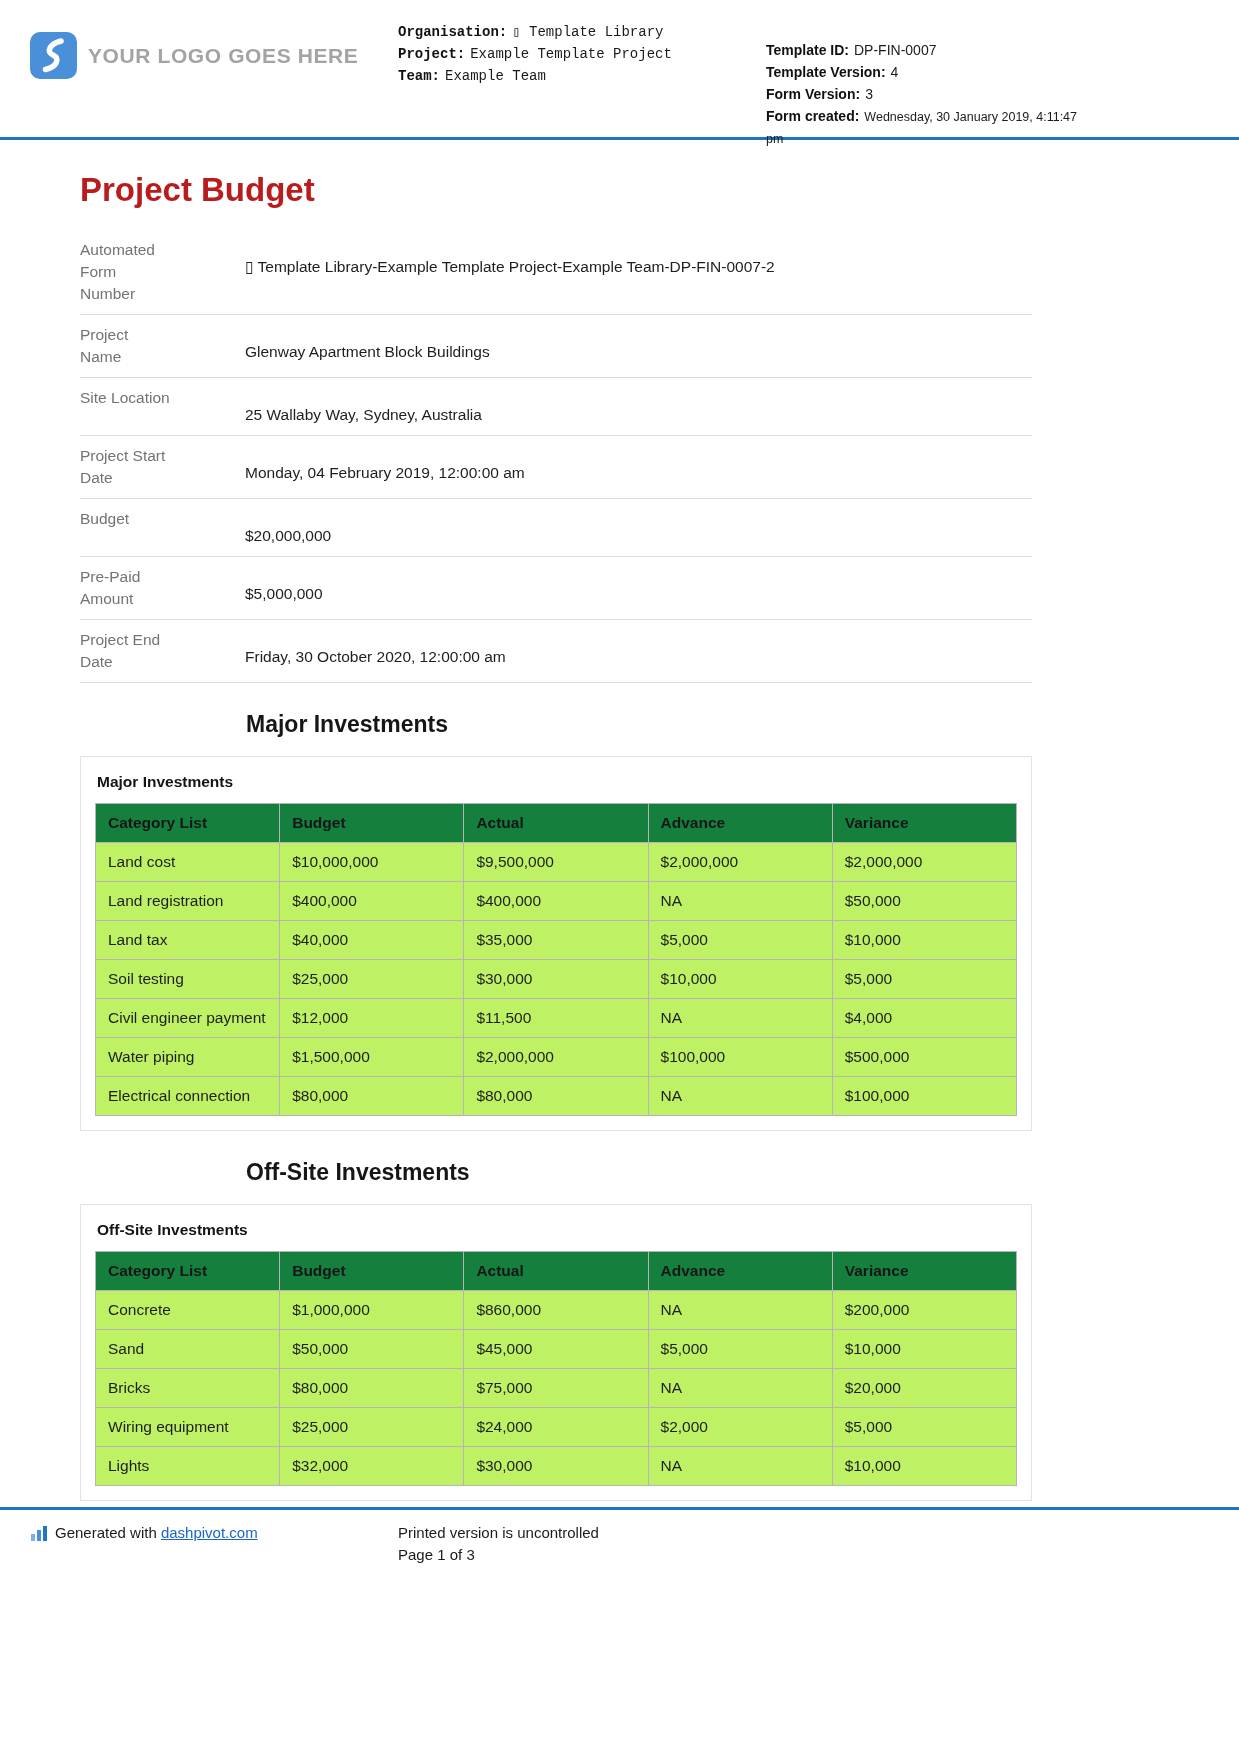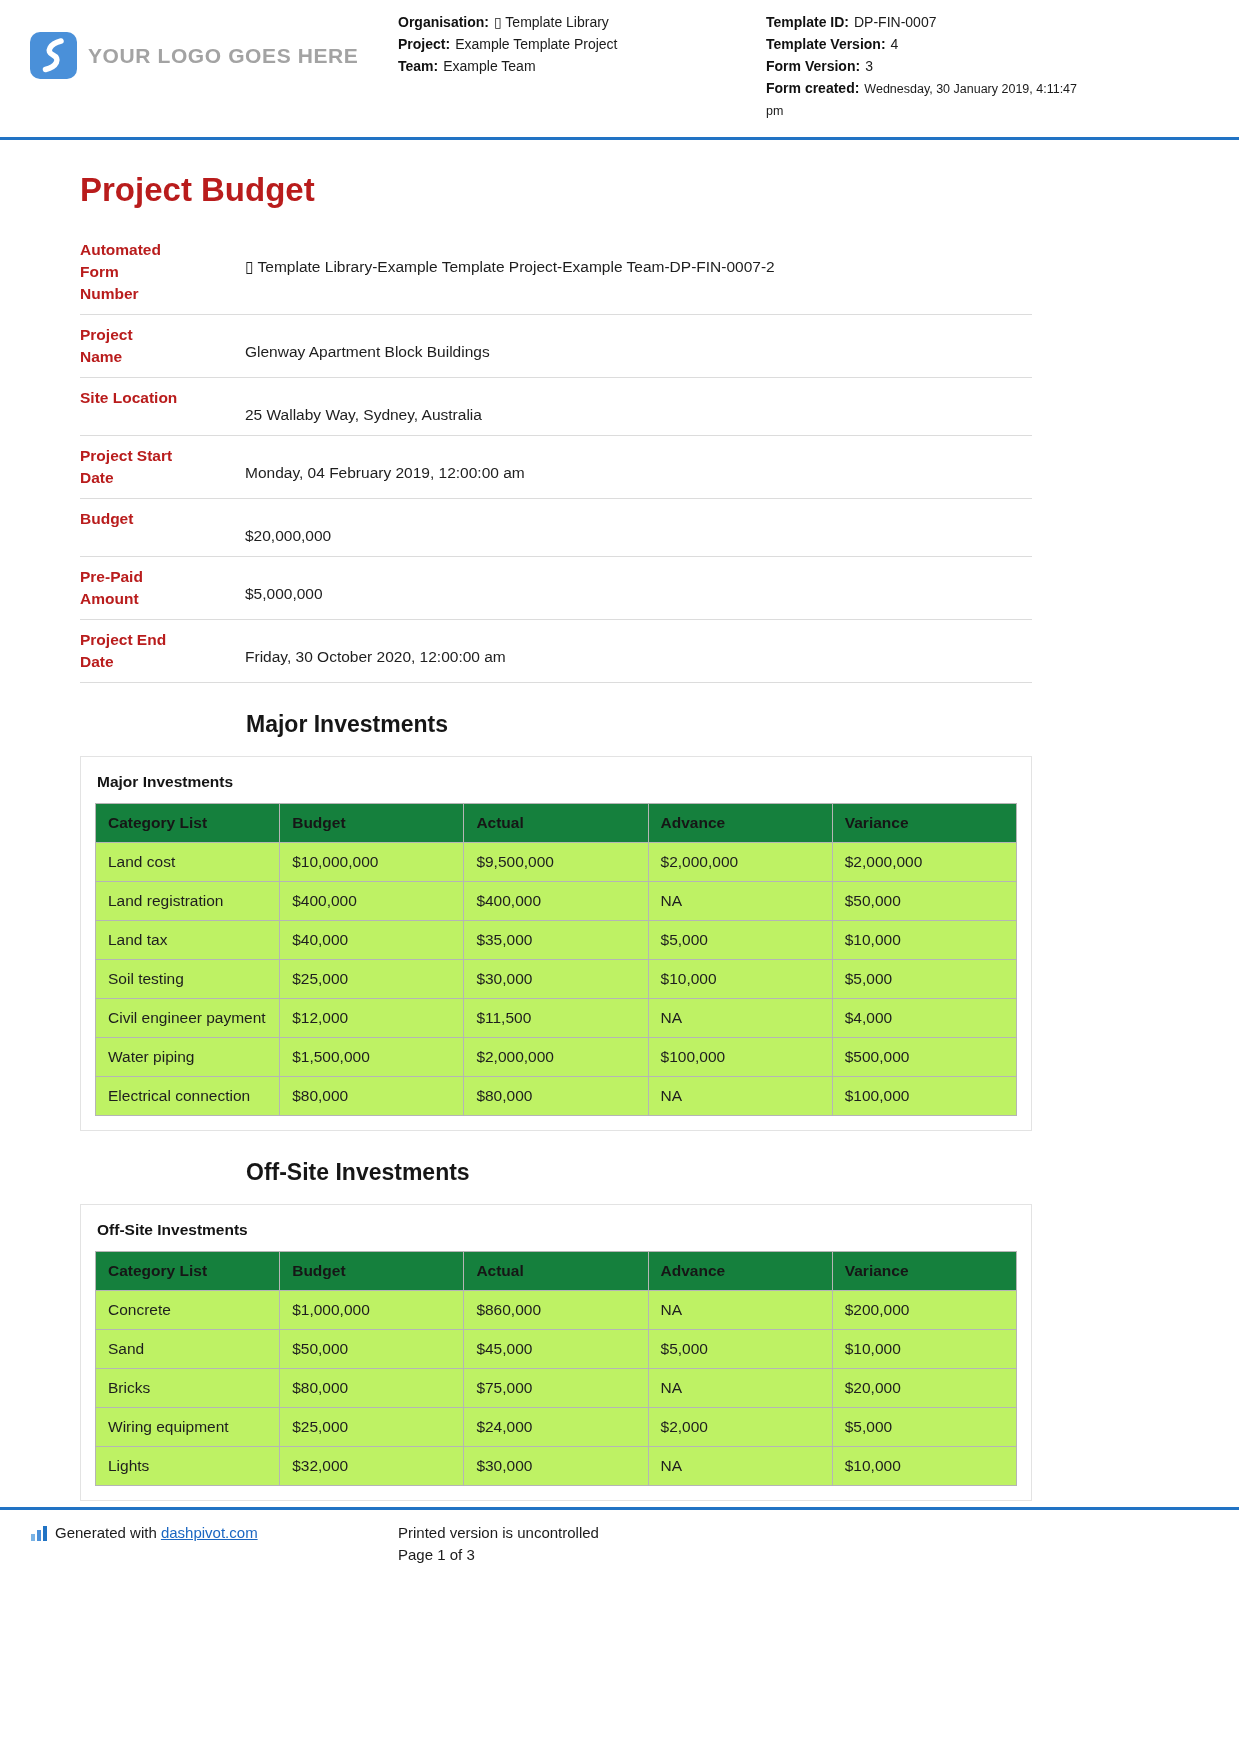--- a/index.html
+++ b/index.html
@@ -15,22 +15,22 @@
   }
 
   
   .doc-header { position: relative; height: 137px; }
   .logo { position: absolute; left: 30px; top: 32px; display: flex; align-items: center; gap: 11px; }
   .logo-icon svg { display: block; }
   .logo-text {
     font-size: 21px; font-weight: bold; color: #a3a3a3; letter-spacing: 0.6px;
   }
   .hinfo { font-size: 14px; line-height: 21px; }
-  .hinfo-left  { position: absolute; left: 398px; top: 12px; width: 350px; }
-  .hinfo-right { position: absolute; left: 766px; top: 12px; width: 316px; }
+  .hinfo-left  { position: absolute; left: 398px; top: 22px; width: 350px; font-family: Liberation Mono, monospace; }
+  .hinfo-right { position: absolute; left: 766px; top: 40px; width: 316px; }
   .hline { margin-bottom: 1px; }
   .hlbl { font-weight: bold; color: #111; margin-right: 5px; }
   .hval-small { font-size: 12.5px; }
   .divider { height: 3px; background: #2173c4; }
 
   
   .content { margin-left: 80px; width: 952px; }
   .page-title {
     margin: 28px 0 18px 0;
     font-size: 33px; font-weight: 600; color: #b91c1c; line-height: 44px;
@@ -38,21 +38,21 @@
 
   .fields { width: 100%; }
   .field-row {
     display: flex;
     padding: 9px 0;
     border-bottom: 1px solid #dcdcdc;
     font-size: 15.5px; line-height: 22px;
   }
   .field-label {
     flex: 0 0 120px; margin-right: 45px;
-    font-weight: bold; white-space: pre-line; color: #b91c1c;
+    font-weight: normal; white-space: pre-line; color: #737373;
   }
   .field-value { flex: 1; color: #1e1e1e; margin-top: 17px; }
 
   .section-heading {
     margin: 26px 0 17px 166px;
     font-size: 23px; font-weight: bold; color: #161616; line-height: 30px;
   }
 
   .panel {
     border: 1px solid #e3e3e3;

